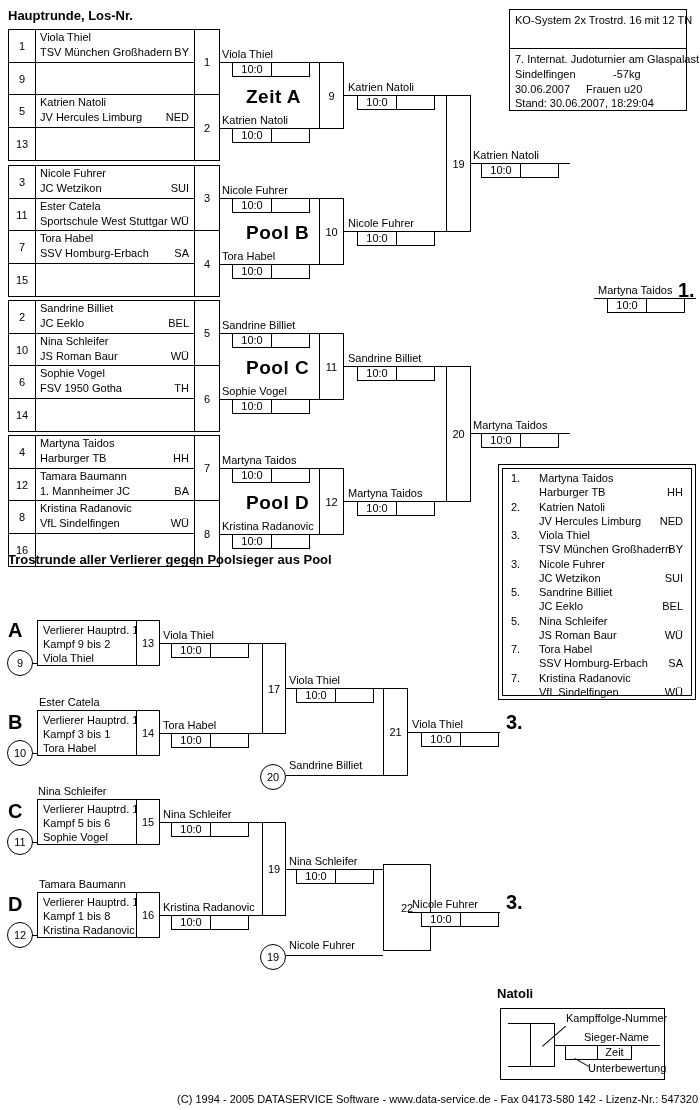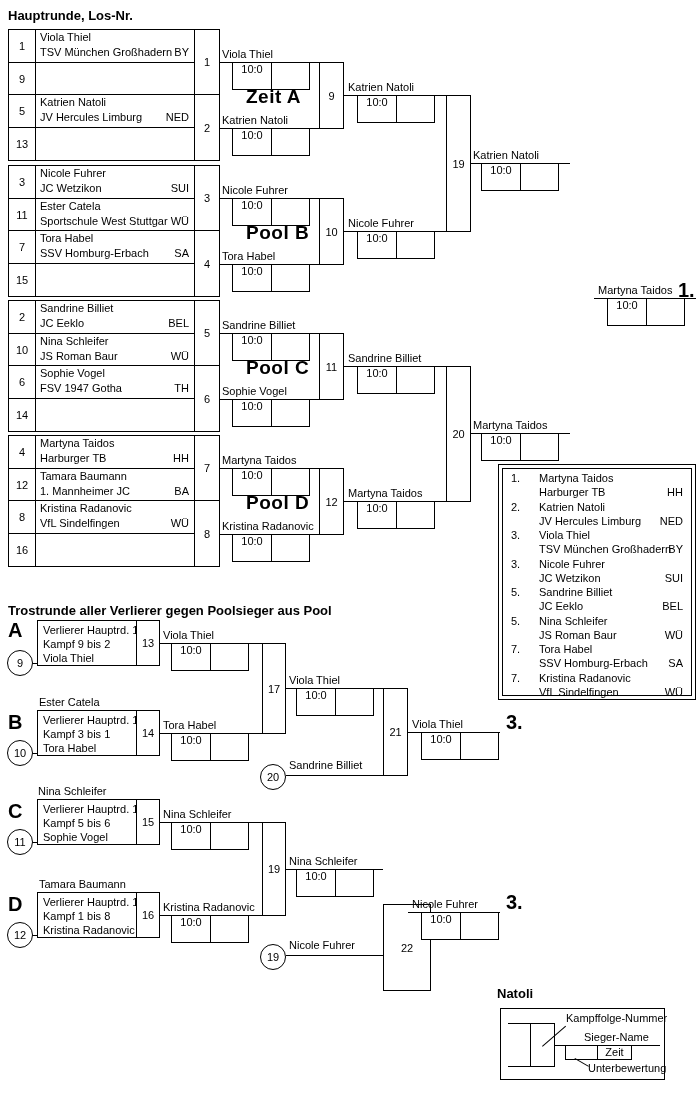--- a/index.html
+++ b/index.html
@@ -4,21 +4,21 @@
 <style>
   html,body{margin:0;padding:0;background:#fff}
   #page{position:relative;width:700px;height:1110px;background:#fff;color:#000;
         font-family:"Liberation Sans","DejaVu Sans",sans-serif;overflow:hidden}
   .hl{position:absolute;height:1px;background:#000}
   .diag{position:absolute;height:1px;background:#000;transform-origin:0 0}
   .bx{position:absolute;border:1px solid #000;box-sizing:border-box;background:#fff}
   .t{position:absolute;font-size:11px;line-height:13px;white-space:nowrap}
   .h1{position:absolute;font-size:13px;font-weight:bold;white-space:nowrap}
   .mno{display:flex;align-items:center;justify-content:center;font-size:11px}
-  .score{position:absolute;width:78px;height:28px;border:1px solid #000;box-sizing:border-box;background:#fff;display:flex}
+  .score{position:absolute;width:78px;height:15px;border:1px solid #000;box-sizing:border-box;background:#fff;display:flex}
   .score .c1{width:38px;border-right:1px solid #000;font-size:11px;line-height:12px;text-align:center}
   .score .c2{flex:1}
   .circ{position:absolute;width:26px;height:26px;border:1px solid #000;border-radius:50%;box-sizing:border-box;
         background:#fff;display:flex;align-items:center;justify-content:center;font-size:11px}
   .plabel{position:absolute;font-size:19px;font-weight:bold;letter-spacing:.5px;white-space:nowrap}
   .bigletter{position:absolute;font-size:20px;font-weight:bold}
   .bigrank{position:absolute;font-size:20px;font-weight:bold;white-space:nowrap}
   .grp{position:absolute;left:8px;width:212px;height:132px;border:1px solid #000;box-sizing:border-box;background:#fff}
   .vsep{position:absolute;top:0;bottom:0;width:1px;background:#000}
   .rline{position:absolute;left:0;width:185px;height:1px;background:#000}
@@ -113,21 +113,21 @@
     </div>
     <div class="lot" style="top:33px">10</div>
     <div class="ncell" style="top:33px">
       <div class="nname">Nina Schleifer</div>
       <div class="nclub">JS Roman Baur</div>
       <div class="nregion">WÜ</div>
     </div>
     <div class="lot" style="top:65px">6</div>
     <div class="ncell" style="top:65px">
       <div class="nname">Sophie Vogel</div>
-      <div class="nclub">FSV 1947 Gotha</div>
+      <div class="nclub">FSV 1950 Gotha</div>
       <div class="nregion">TH</div>
     </div>
     <div class="lot" style="top:98px">14</div>
     <div class="mcell" style="top:0;height:64px">5</div>
     <div class="mcell" style="top:65px;height:65px">6</div>
   </div>
 
   <div class="grp" style="top:435px">
     <div class="vsep" style="left:26px"></div>
     <div class="vsep" style="left:185px"></div>
@@ -258,20 +258,30 @@
       <div class="c2"></div>
   </div>
 
   <div class="t" style="left:598px;top:284px">Martyna Taidos</div>
   <div class="score" style="left:607px;top:298px">
     <div class="c1">10:0</div>
       <div class="c2"></div>
   </div>
   <div class="bigrank" style="left:678px;top:279px">1.</div>
 
+  <div class="bx" style="left:509px;top:9px;width:178px;height:102px">
+    <div class="t" style="left:5px;top:4px">KO-System 2x Trostrd. 16 mit 12 TN</div>
+    <div class="hl" style="left:0;top:38px;width:176px"></div>
+    <div class="t" style="left:5px;top:43px">7. Internat. Judoturnier am Glaspalast</div>
+    <div class="t" style="left:5px;top:58px">Sindelfingen</div>
+    <div class="t" style="left:103px;top:58px">-57kg</div>
+    <div class="t" style="left:5px;top:73px">30.06.2007</div>
+    <div class="t" style="left:76px;top:73px">Frauen u20</div>
+    <div class="t" style="left:5px;top:87px">Stand: 30.06.2007, 18:29:04</div>
+  </div>
 
   <div class="bx" style="left:498px;top:464px;width:198px;height:236px">
     <div style="position:absolute;left:3px;top:3px;right:3px;bottom:3px;border:1px solid #000">
       <div class="pl-item" style="top:2px">
         <span class="pl-rank">1.</span>
         <div class="pl-name">Martyna Taidos</div>
         <div class="pl-club">Harburger TB</div>
         <span class="pl-region">HH</span>
       </div>
       <div class="pl-item" style="top:31px">
@@ -312,21 +322,21 @@
       </div>
       <div class="pl-item" style="top:202px">
         <span class="pl-rank">7.</span>
         <div class="pl-name">Kristina Radanovic</div>
         <div class="pl-club">VfL Sindelfingen</div>
         <span class="pl-region">WÜ</span>
       </div>
     </div>
   </div>
 
-  <div class="h1" style="left:8px;top:603px">Trostrunde aller Verlierer gegen Poolsieger aus Pool</div>
+  <div class="h1" style="left:8px;top:552px">Trostrunde aller Verlierer gegen Poolsieger aus Pool</div>
 
   <div class="bigletter" style="left:8px;top:619px">A</div>
   <div class="cbox" style="left:37px;top:620px;width:100px;height:46px">
     <div>Verlierer Hauptrd. 1</div>
     <div>Kampf 9 bis 2</div>
     <div>Viola Thiel</div>
   </div>
   <div class="bx mno" style="left:136px;top:620px;width:24px;height:46px">13</div>
   <div class="hl" style="left:30px;top:663px;width:8px"></div>
   <div class="circ" style="left:7px;top:650px">9</div>
@@ -410,21 +420,21 @@
 
   <div class="bx mno" style="left:262px;top:822px;width:24px;height:94px">19</div>
   <div class="hl" style="left:286px;top:869px;width:97px"></div>
   <div class="t" style="left:289px;top:855px">Nina Schleifer</div>
   <div class="score" style="left:296px;top:869px">
     <div class="c1">10:0</div>
       <div class="c2"></div>
   </div>
 
   <div class="hl" style="left:286px;top:955px;width:97px"></div>
-  <div class="bx mno" style="left:383px;top:904px;width:48px;height:87px">22</div>
+  <div class="bx mno" style="left:383px;top:864px;width:48px;height:87px">22</div>
   <div class="hl" style="left:408px;top:912px;width:92px"></div>
   <div class="t" style="left:412px;top:898px">Nicole Fuhrer</div>
   <div class="score" style="left:421px;top:912px">
     <div class="c1">10:0</div>
       <div class="c2"></div>
   </div>
   <div class="bigrank" style="left:506px;top:891px">3.</div>
   <div class="circ" style="left:260px;top:944px">19</div>
   <div class="t" style="left:289px;top:939px">Nicole Fuhrer</div>
 
@@ -437,14 +447,15 @@
   <div class="t" style="left:566px;top:1012px">Kampffolge-Nummer</div>
   <div class="t" style="left:584px;top:1031px">Sieger-Name</div>
   <div class="hl" style="left:555px;top:1045px;width:105px"></div>
   <div class="lscore">
     <div class="lc1"></div>
     <div class="lc2">Zeit</div>
   </div>
   <div class="diag" style="left:575px;top:1058px;width:16px;transform:rotate(30deg)"></div>
   <div class="t" style="left:588px;top:1062px">Unterbewertung</div>
 
+  <div class="t" style="left:0;top:1093px;width:698px;text-align:right">(C) 1994 - 2005 DATASERVICE Software - www.data-service.de - Fax 04173-580 142 - Lizenz-Nr.: 547320</div>
 
 </div>
 
 </body></html>

